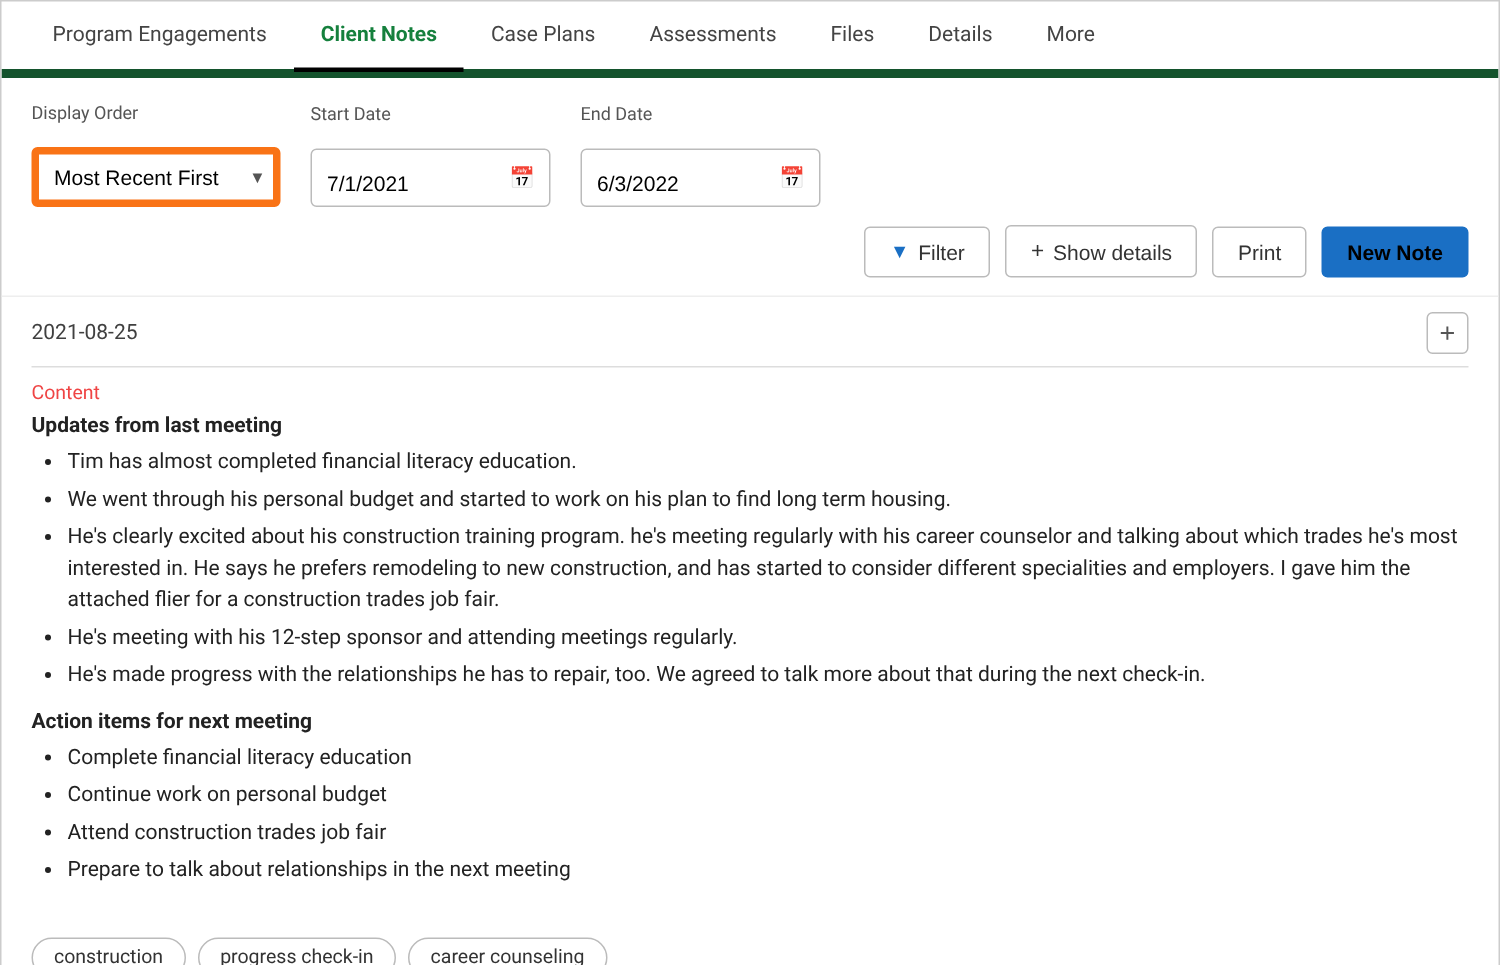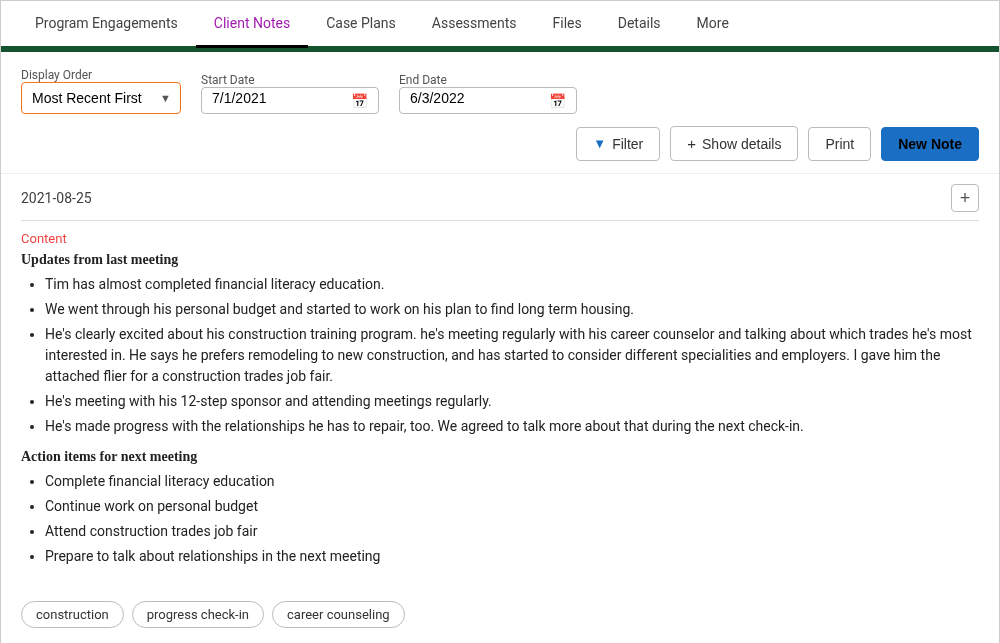--- a/index.html
+++ b/index.html
@@ -23,53 +23,53 @@
     .nav-tab {
       padding: 14px 18px;
       cursor: pointer;
       font-size: 14px;
       color: #444;
       border-bottom: 3px solid transparent;
       margin-bottom: -2px;
       white-space: nowrap;
     }
     .nav-tab.active {
-      font-weight: 400;
-      color: #a21caf;
+      font-weight: 700;
+      color: #15803d;
       border-bottom: 3px solid #000;
     }
 
     
     .toolbar {
       padding: 16px 20px 12px 20px;
       border-bottom: 1px solid #eee;
     }
     .toolbar-row1 {
       display: flex;
       align-items: flex-end;
       gap: 20px;
     }
     .field-group {
       display: flex;
       flex-direction: column;
-      gap: 0;
+      gap: 16px;
     }
     .field-label {
       font-size: 12px;
       color: #555;
     }
     .select-wrapper {
       position: relative;
       display: inline-flex;
       align-items: center;
     }
     .select-wrapper select {
       appearance: none;
       -webkit-appearance: none;
-      border: 1px solid #f97316;
+      border: 5px solid #f97316;
       border-radius: 4px;
       padding: 7px 36px 7px 10px;
       font-size: 14px;
       background: #fff;
       cursor: pointer;
       min-width: 160px;
     }
     .select-arrow {
       position: absolute;
       right: 10px;
@@ -78,23 +78,23 @@
       color: #555;
     }
     .date-input-wrapper {
       position: relative;
       display: inline-flex;
       align-items: center;
     }
     .date-input-wrapper input {
       border: 1px solid #bbb;
       border-radius: 4px;
-      padding: 2px 36px 7px 10px;
-      font-size: 14px;
-      width: 178px;
+      padding: 14px 36px 7px 10px;
+      font-size: 14px;
+      width: 160px;
     }
     .cal-icon {
       position: absolute;
       right: 10px;
       pointer-events: none;
       font-size: 14px;
       color: #666;
     }
 
     .toolbar-row2 {
@@ -162,21 +162,20 @@
     }
     .content-label {
       font-size: 13px;
       color: #ef4444;
       margin-bottom: 6px;
     }
     .note-heading {
       font-weight: 700;
       font-size: 14px;
       margin-bottom: 6px;
-      font-family: Liberation Serif, serif;
     }
     .note-list {
       list-style: disc;
       padding-left: 24px;
       margin-bottom: 12px;
     }
     .note-list li {
       margin-bottom: 4px;
       font-size: 14px;
       line-height: 1.5;

